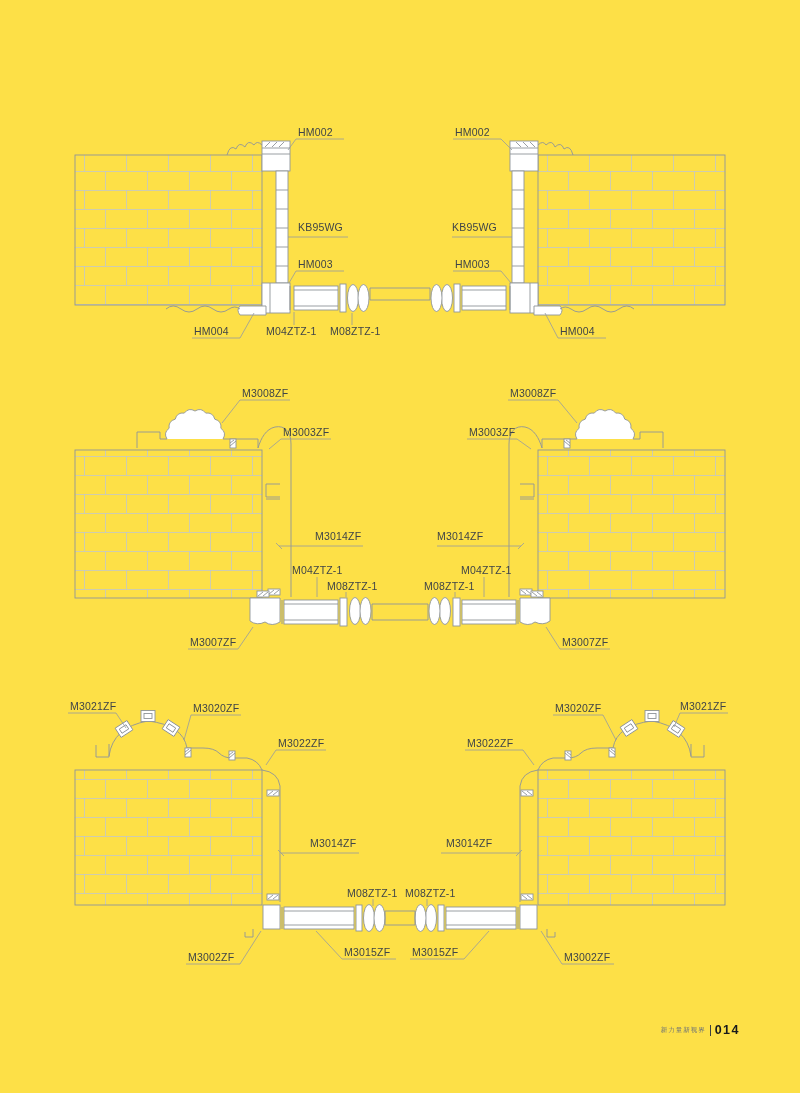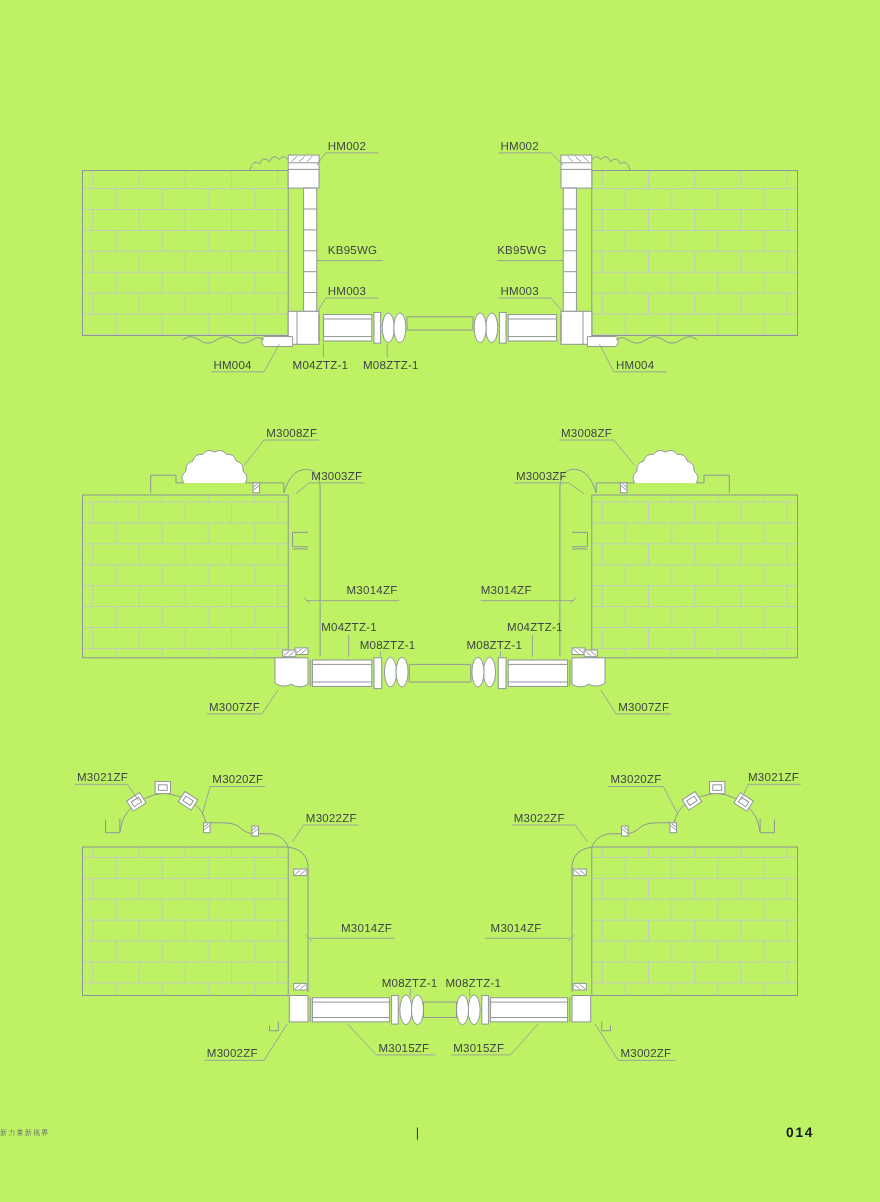--- a/index.html
+++ b/index.html
@@ -1,25 +1,25 @@
 <!DOCTYPE html>
 <html><head>
 <meta charset="utf-8">
 <style>
   html,body{margin:0;padding:0;background:#e9e9e9;}
-  .page{position:relative;width:800px;height:1093px;background:#bef264;margin:0 auto;
+  .page{position:relative;width:800px;height:1093px;background:#fde047;margin:0 auto;
         font-family:"Liberation Sans",sans-serif;overflow:hidden;}
   svg{position:absolute;left:0;top:0;}
   .ln{stroke:#8f9499;stroke-width:0.9;fill:none;}
   .lnw{stroke:#8f9499;stroke-width:0.9;fill:#ffffff;}
   .wall{fill:url(#brickP);stroke:#8f9499;stroke-width:0.9;}
   .ldr{stroke:#969ba0;stroke-width:0.8;fill:none;}
   .lbl{font:10.5px "Liberation Sans",sans-serif;fill:#3f4448;letter-spacing:0.2px;}
   .footer{position:absolute;top:1023px;left:0;width:740px;display:flex;
-          justify-content:space-between;align-items:center;gap:4px;}
+          justify-content:flex-end;align-items:center;gap:4px;}
   .brand{font-size:6.5px;color:#6d7276;letter-spacing:1px;}
   .rule{width:1px;height:11px;background:#3a3f42;}
   .pagenum{font-size:12.5px;font-weight:bold;color:#17191b;letter-spacing:1.5px;}
 </style>
 </head>
 <body>
 
 <div class="page">
 <svg width="800" height="1093" viewBox="0 0 800 1093">
   <defs>

